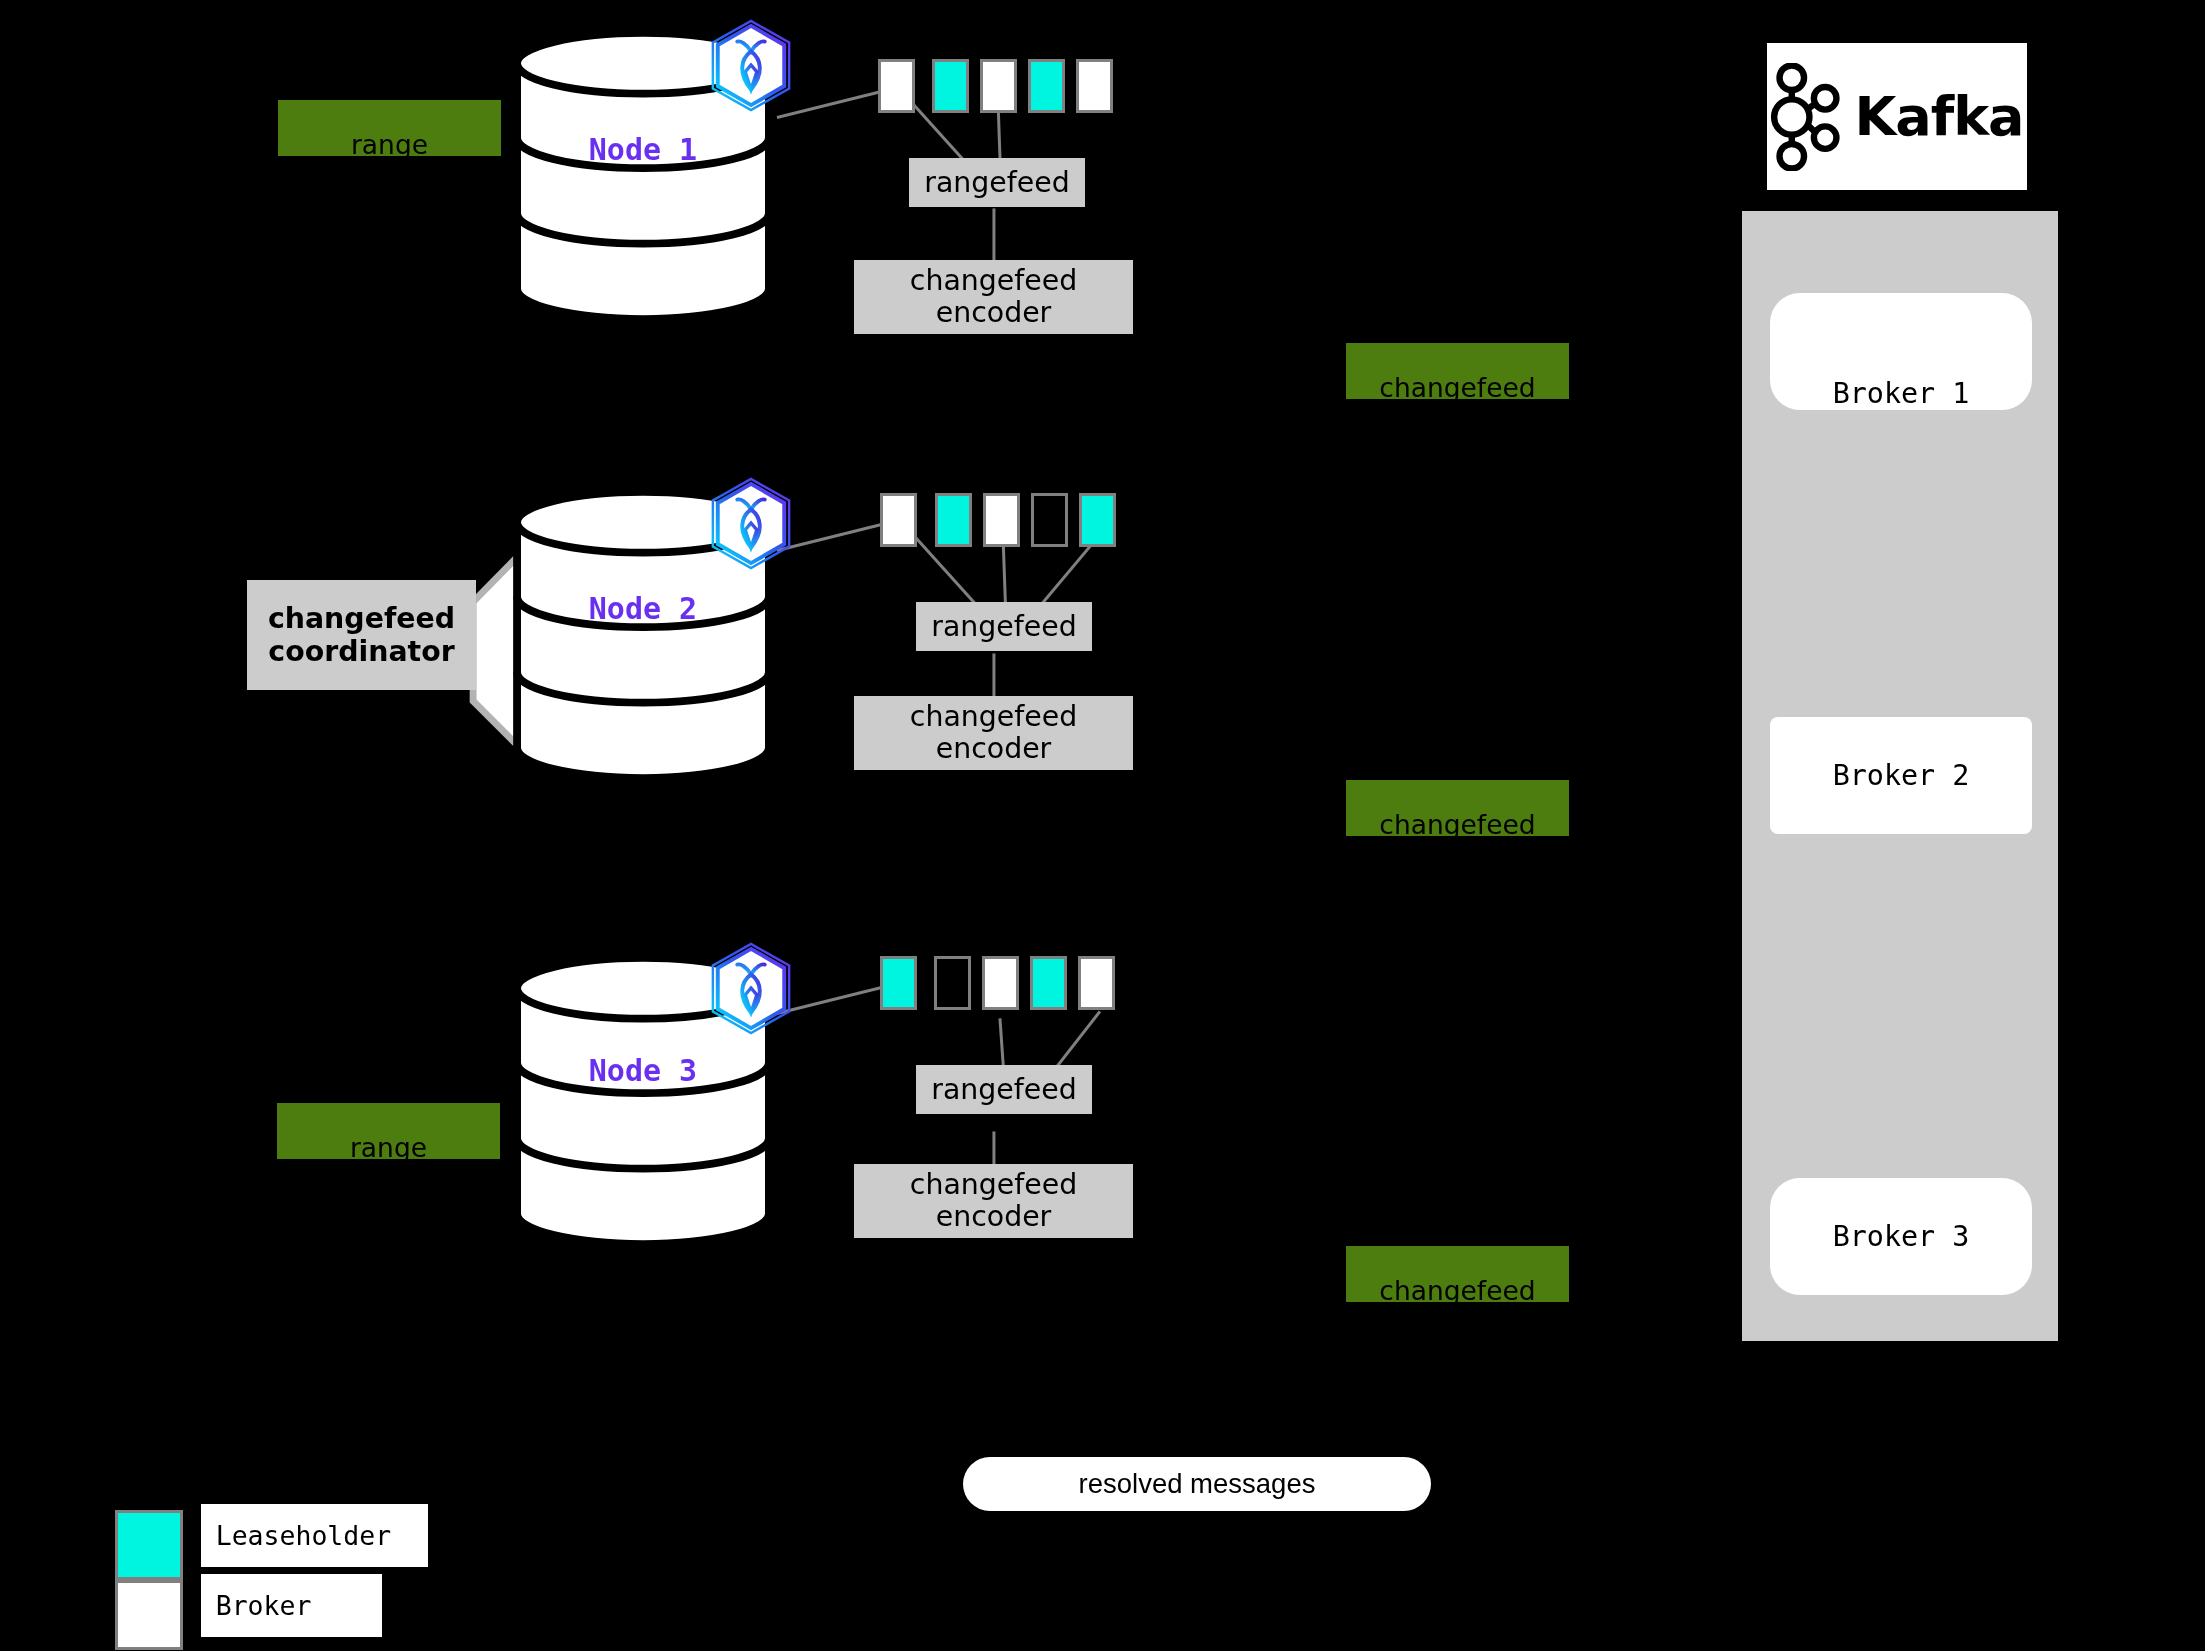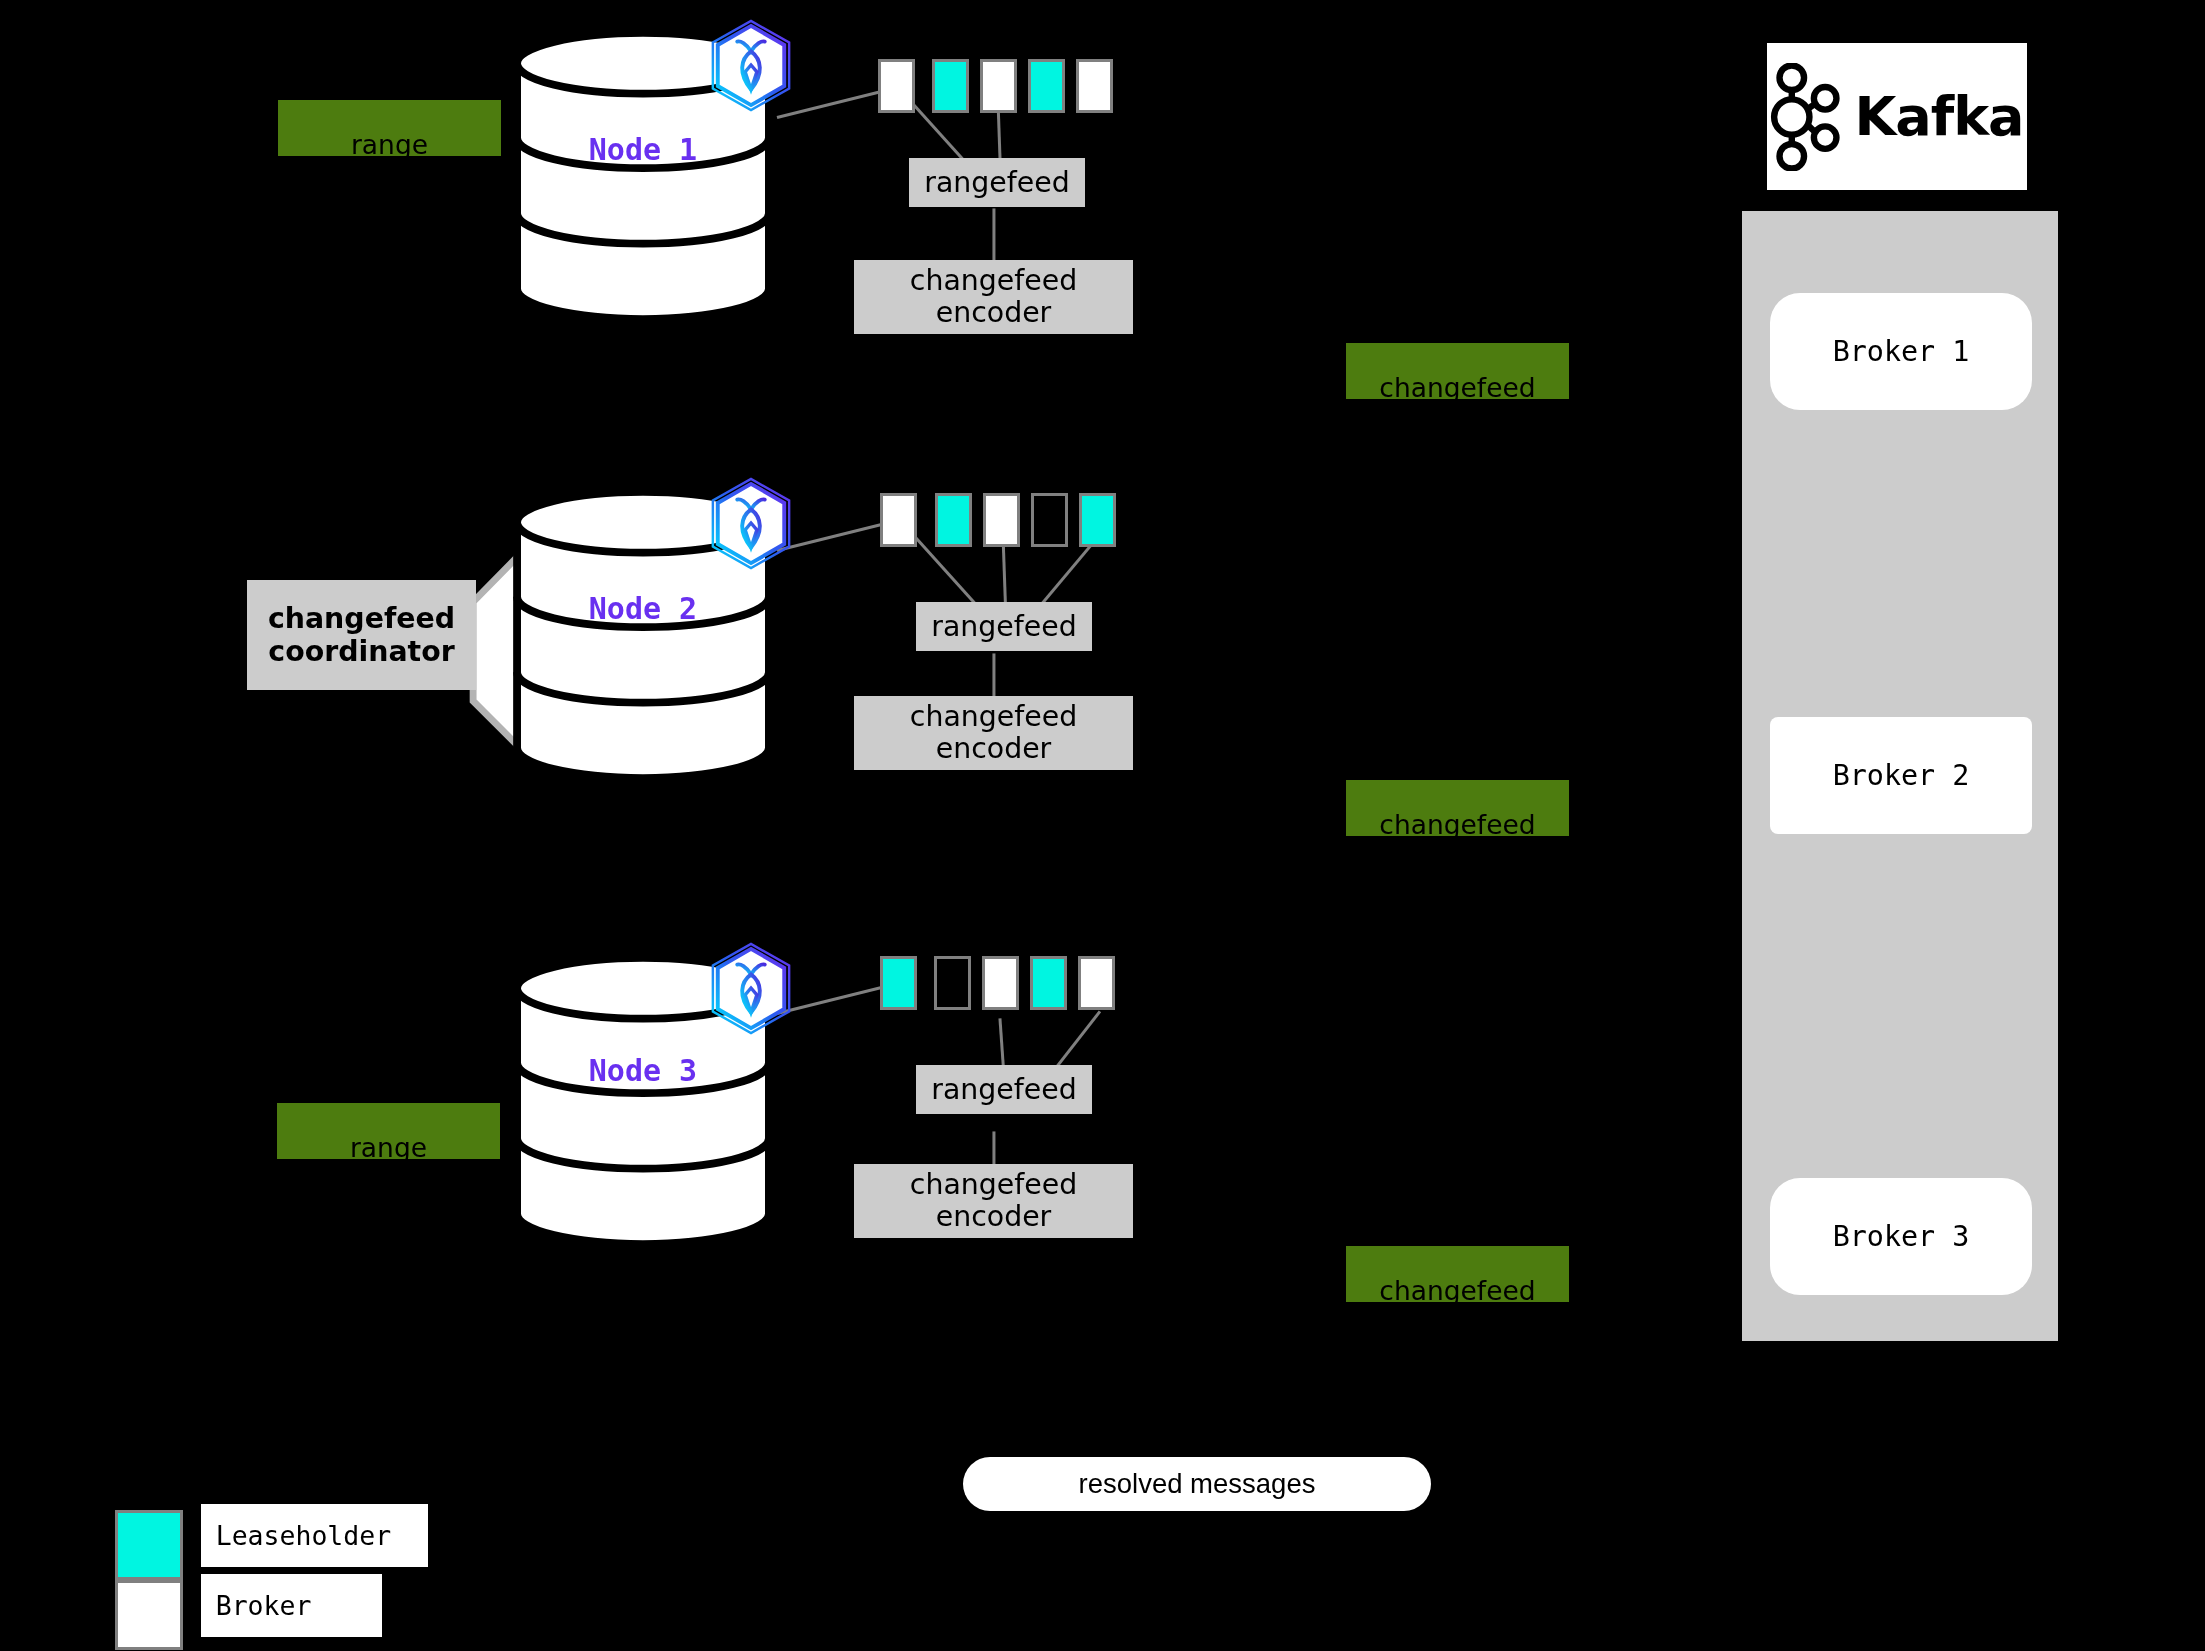--- a/index.html
+++ b/index.html
@@ -357,21 +357,21 @@
     <svg width="29" height="29" viewBox="0 0 60 60">
         <path d="M10 30 L52 12 L46 30 L52 48 Z" fill="#000000"></path>
       </svg>
   </div>
   <div class="abs" style="left:2053px; top:1226px;">
     <svg width="29" height="29" viewBox="0 0 60 60">
         <path d="M10 30 L52 12 L46 30 L52 48 Z" fill="#000000"></path>
       </svg>
   </div>
 
-  <div class="broker abs" style="left:1770px; top:293px; width:262px; height:117px;">
+  <div class="broker abs" style="left:1770px; top:293px; width:262px; height:117px;align-items:flex-end;">
     <span>Broker 1</span>
   </div>
   <div class="broker abs" style="left:1770px; top:717px; width:262px; height:117px;border-radius:8px;">
     <span>Broker 2</span>
   </div>
   <div class="broker abs" style="left:1770px; top:1162px; width:262px; height:117px;margin-top:16px;">
     <span>Broker 3</span>
   </div>
 
   <div class="pill abs" style="left:963px; top:1457px; width:468px; height:54px;">

